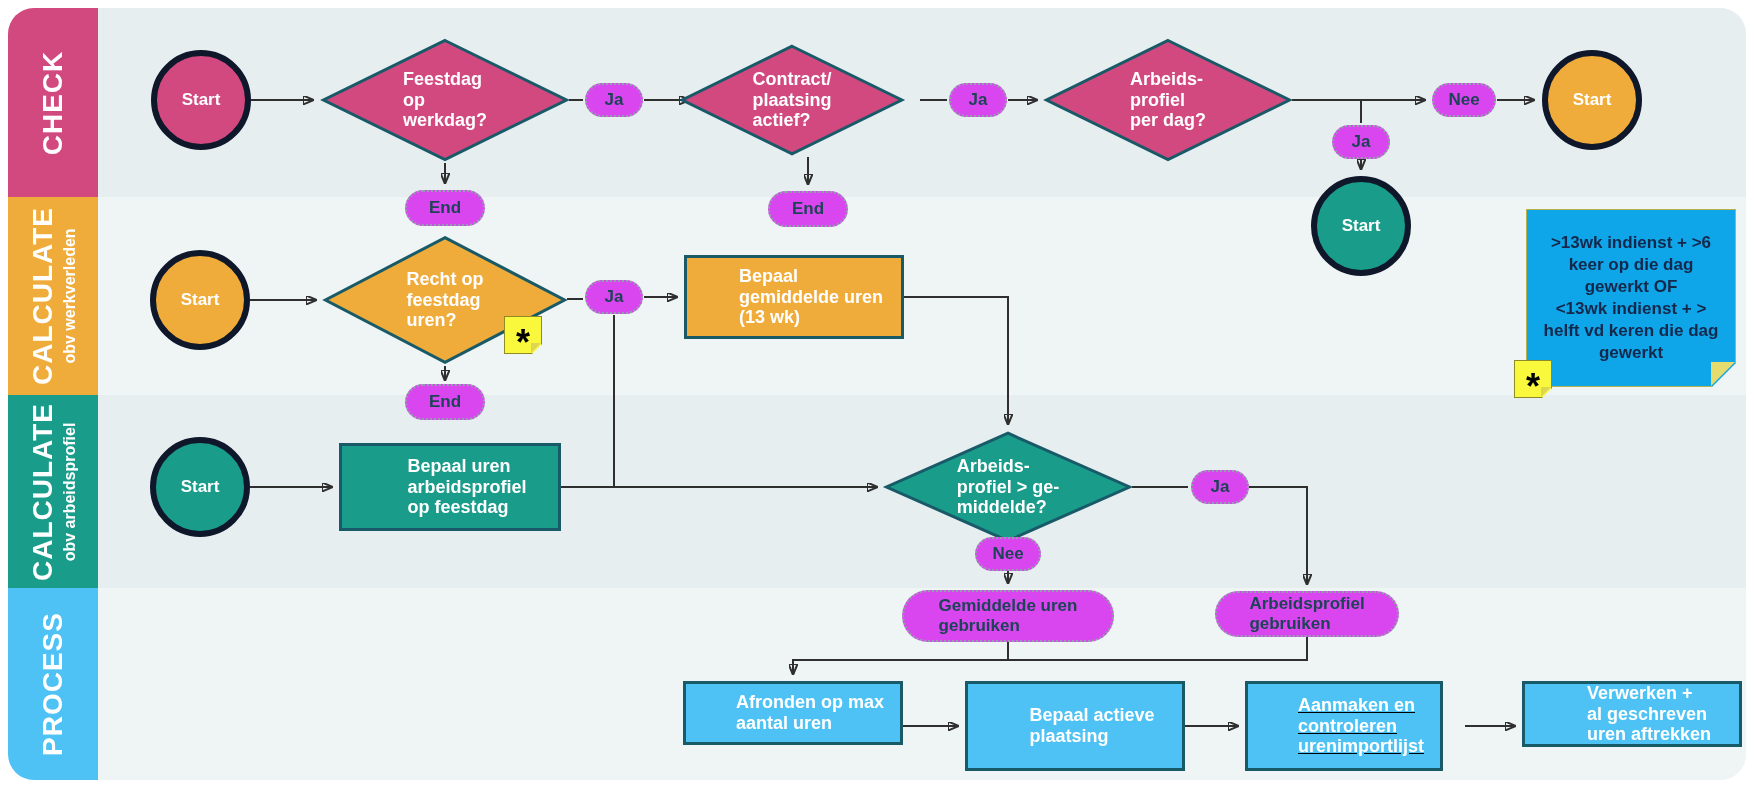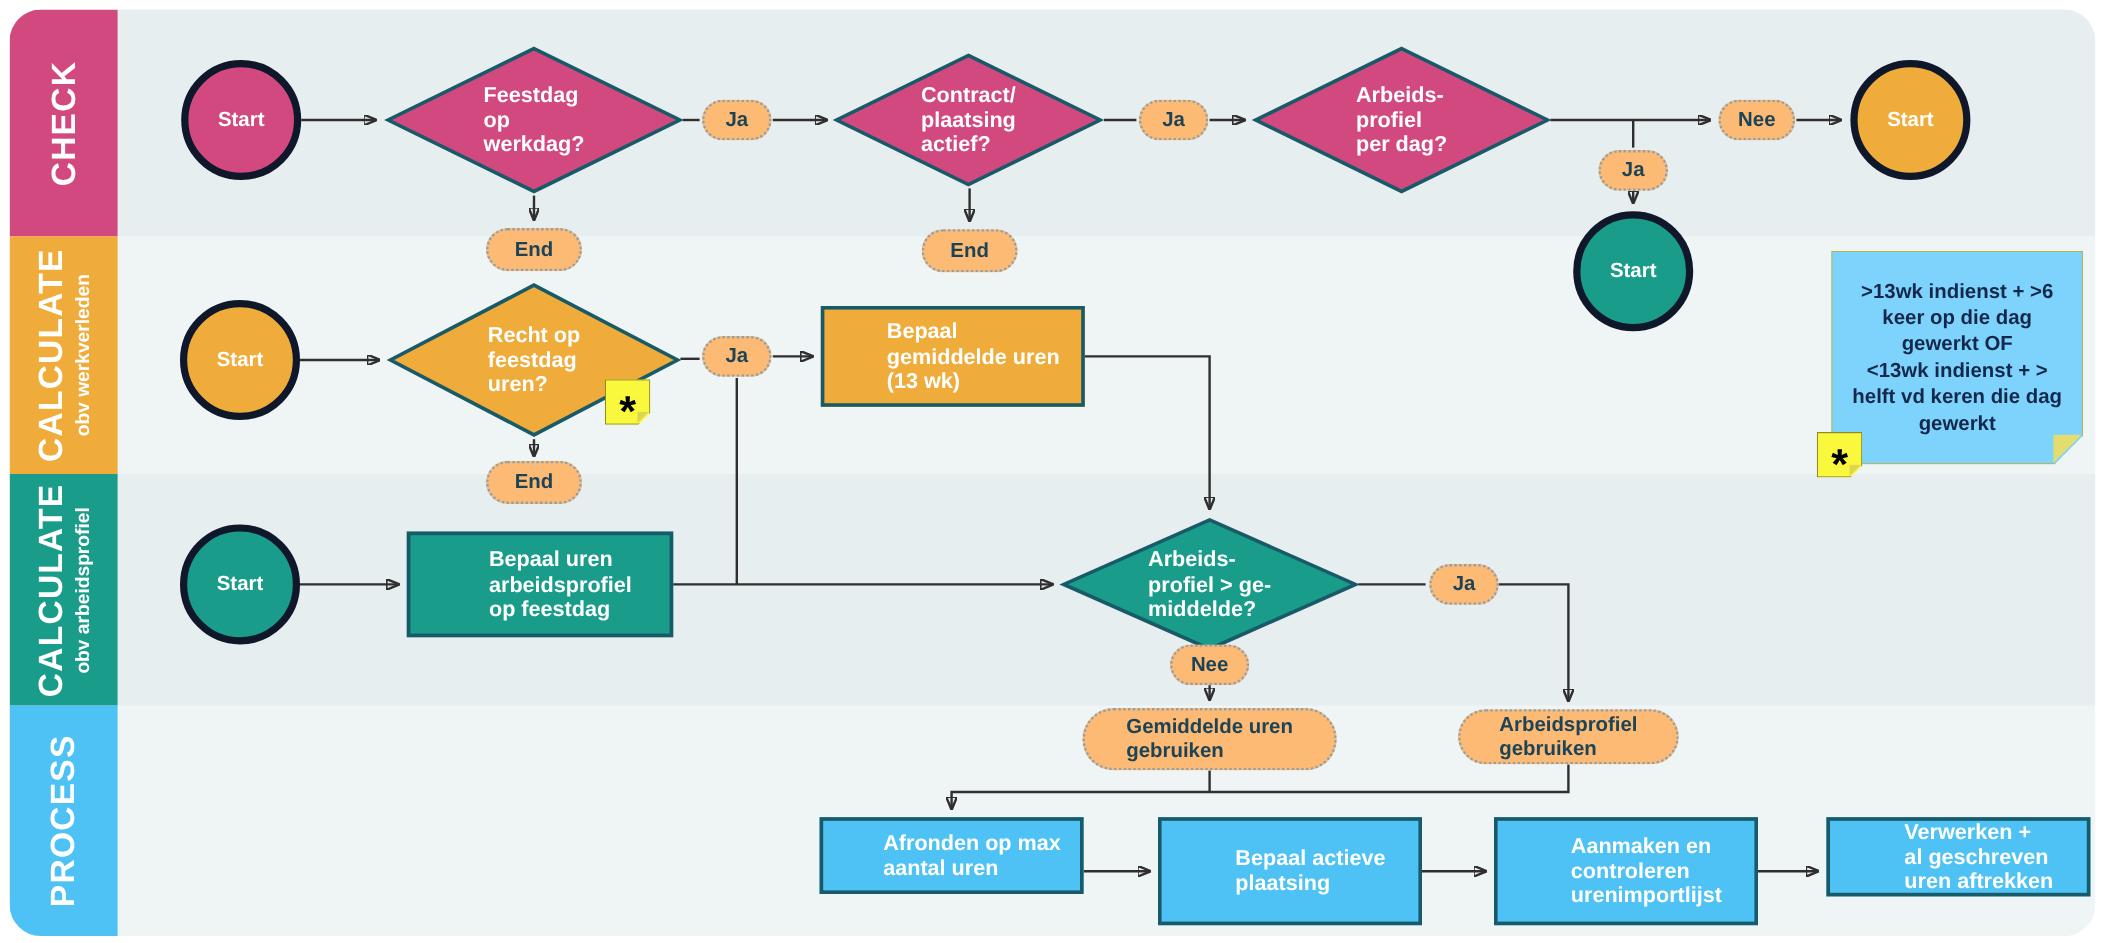--- a/index.html
+++ b/index.html
@@ -26,24 +26,24 @@
   .bg-teal{background:#1A9C8B;}
   .bg-blue{background:#4EC2F4;}
   .rect{border:3px solid #185A68;padding-left:34px;}
   .rect .shape-label{font-size:18px;}
   .diamond svg{position:absolute;inset:0;width:100%;height:100%;overflow:visible;}
   .diamond polygon{stroke:#185A68;stroke-width:3;vector-effect:non-scaling-stroke;}
   .fill-pink polygon{fill:#D2497F;}
   .fill-orange polygon{fill:#F0AC3B;}
   .fill-teal polygon{fill:#1A9C8B;}
   .diamond .shape-label{font-size:18px;}
-  .pill{border:2px dotted #8FA0A8;border-radius:999px;background:#fdba74;z-index:11;}
+  .pill{border:2px dotted #8FA0A8;border-radius:999px;background:#d946ef;z-index:11;}
   .pill .pill-label{color:#1D4356;font-weight:bold;font-size:17px;white-space:pre-line;line-height:1.15;}
   
-  .note{position:absolute;z-index:12;background:#7dd3fc;border:1px solid #B8B24A;clip-path:polygon(0 0,100% 0,100% calc(100% - 24px),calc(100% - 24px) 100%,0 100%);padding:2px 10px;box-sizing:border-box;display:flex;align-items:center;justify-content:flex-end;}
+  .note{position:absolute;z-index:12;background:#0ea5e9;border:1px solid #B8B24A;clip-path:polygon(0 0,100% 0,100% calc(100% - 24px),calc(100% - 24px) 100%,0 100%);padding:2px 10px;box-sizing:border-box;display:flex;align-items:center;justify-content:flex-end;}
   .note-text{font-size:17px;font-weight:600;color:#14284B;text-align:center;line-height:1.3;white-space:pre-line;}
   .note-text .bold{font-weight:800;}
   .note-fold{position:absolute;right:0;bottom:0;width:24px;height:24px;background:#E4DC6E;clip-path:polygon(0 0,100% 0,0 100%);}
   .mini-note{position:absolute;z-index:13;width:38px;height:38px;background:#FAF83D;border:1px solid #8E8A25;clip-path:polygon(0 0,100% 0,100% calc(100% - 10px),calc(100% - 10px) 100%,0 100%);display:flex;align-items:center;justify-content:center;box-sizing:border-box;}
   .mini-note .ast{font-size:36px;font-weight:bold;color:#000;line-height:10px;margin-top:16px;}
   .mini-fold{position:absolute;right:0;bottom:0;width:10px;height:10px;background:#DCD650;clip-path:polygon(0 0,100% 0,0 100%);}
 </style>
 </head>
 <body>
 
@@ -124,21 +124,21 @@
       </svg>
     <span class="shape-label">Feestdag
 op
 werkdag?</span>
   </div>
 
   <div class="node pill" style="left:585px;top:83px;width:58px;height:34px;">
     <span class="pill-label">Ja</span>
   </div>
 
-  <div class="node diamond" style="left:695px;top:44px;width:224px;height:112px;">
+  <div class="node diamond" style="left:680px;top:44px;width:224px;height:112px;">
     <svg class="fill-pink" viewBox="0 0 100 50" preserveAspectRatio="none">
         <polygon points="50,1 99,25 50,49 1,25"></polygon>
       </svg>
     <span class="shape-label">Contract/
 plaatsing
 actief?</span>
   </div>
 
   <div class="node pill" style="left:949px;top:83px;width:58px;height:34px;">
     <span class="pill-label">Ja</span>
@@ -260,21 +260,21 @@
   <div class="node rect bg-blue" style="left:683px;top:681px;width:220px;height:64px;">
     <span class="shape-label">Afronden op max
 aantal uren</span>
   </div>
 
   <div class="node rect bg-blue" style="left:965px;top:681px;width:220px;height:90px;">
     <span class="shape-label">Bepaal actieve
 plaatsing</span>
   </div>
 
-  <div class="node rect bg-blue" style="left:1245px;top:681px;width:220px;height:90px;">
+  <div class="node rect bg-blue" style="left:1245px;top:681px;width:198px;height:90px;text-decoration:underline;">
     <span class="shape-label">Aanmaken en
 controleren
 urenimportlijst</span>
   </div>
 
   <div class="node rect bg-blue" style="left:1522px;top:681px;width:220px;height:66px;">
     <span class="shape-label">Verwerken +
 al geschreven
 uren aftrekken</span>
   </div>

